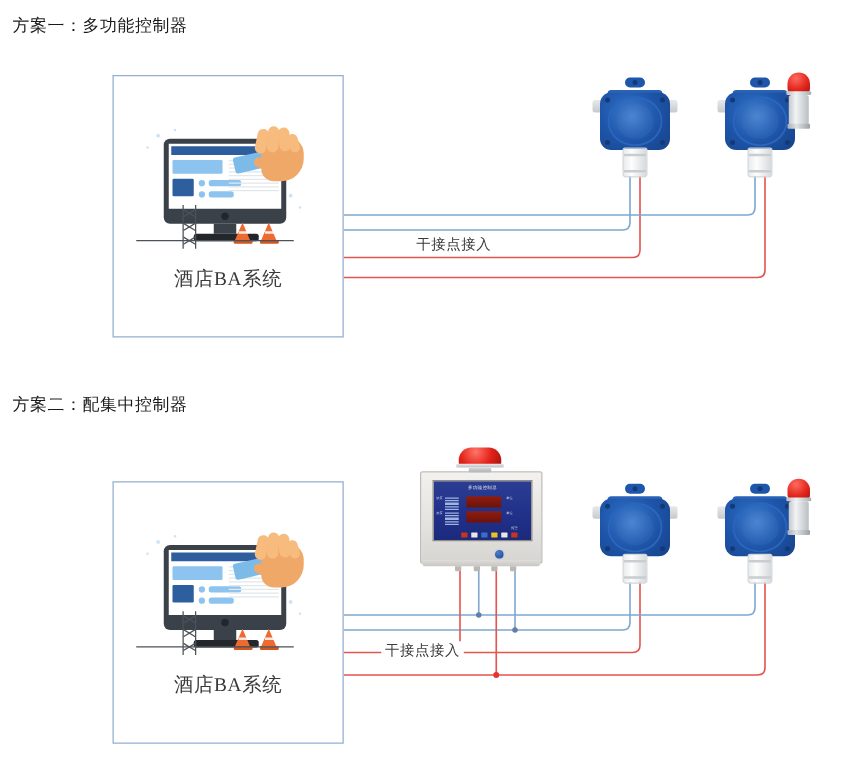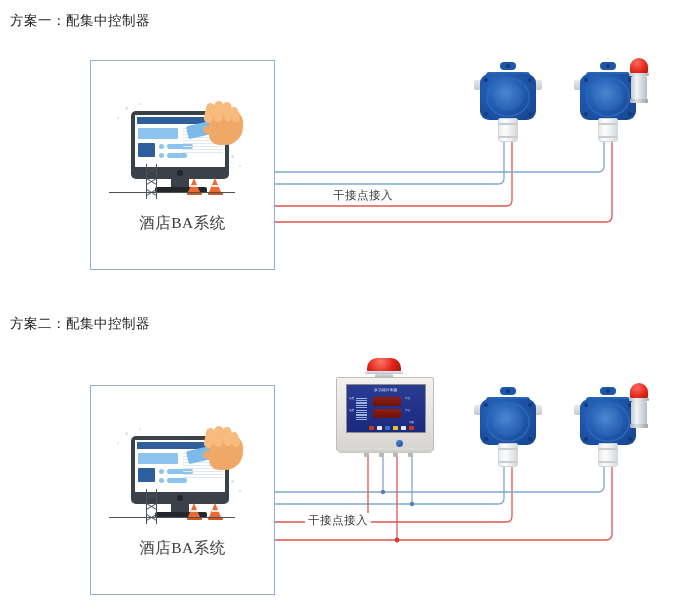--- a/index.html
+++ b/index.html
@@ -300,21 +300,21 @@
     color: #3a3a3a;
     background: #ffffff;
     padding: 0 3px;
     white-space: nowrap;
     letter-spacing: .5px;
   }
 </style>
 </head>
 <body>
 
-<div class="scheme-title" id="title-1">方案一：配集中控制器</div>
+<div class="scheme-title" id="title-1">方案一：多功能控制器</div>
 
 <div class="diagram" id="diagram-1">
 
   <svg class="wire-svg" width="675" height="240">
 
     <path class="wire-blue-s" d="M 504 85 L 504 128 Q 504 134 498 134 L 275 134"></path>
     <path class="wire-red-s" d="M 512 85 L 512 150 Q 512 156 506 156 L 275 156"></path>
 
     <path class="wire-blue-s" d="M 604 85 L 604 116 Q 604 122 598 122 L 275 122"></path>
     <path class="wire-red-s" d="M 612 85 L 612 166 Q 612 172 606 172 L 275 172"></path>

